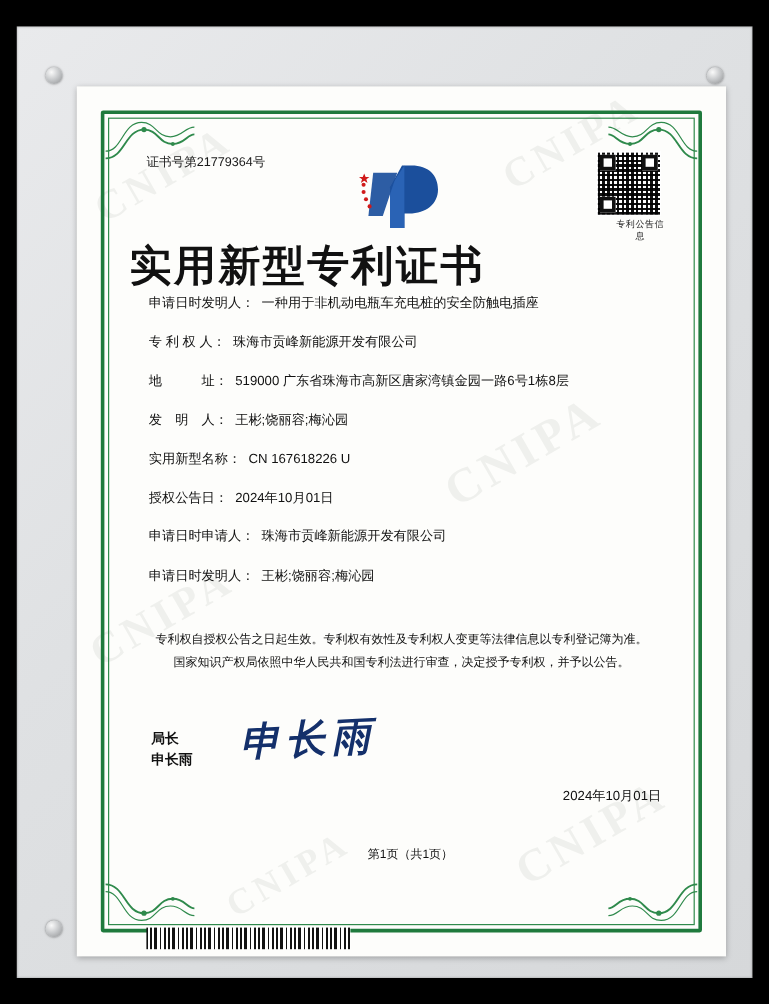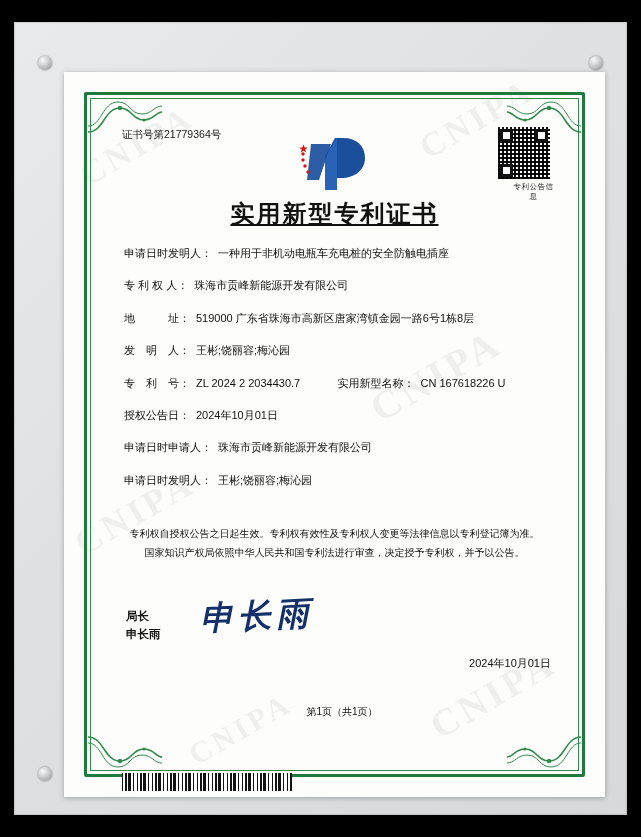--- a/index.html
+++ b/index.html
@@ -166,27 +166,26 @@
     color: #222;
     letter-spacing: .5px;
     margin-left: 19px;
   }
 
   .title {
     position: absolute;
     left: 0;
     right: 0;
     top: 82px;
-    text-align: center;
+    text-align: left;
     font-family: "Liberation Serif", serif;
     font-weight: bold;
-    font-size: 24px;
+    font-size: 35px;
     letter-spacing: 2px;
     color: #111;
-    text-decoration: underline;
   }
 
   .fields {
     position: absolute;
     left: 16px;
     right: 10px;
     top: 130px;
     font-size: 11px;
     line-height: 1.4;
   }
@@ -374,24 +373,20 @@
             <span class="val">519000 广东省珠海市高新区唐家湾镇金园一路6号1栋8层</span>
           </div>
 
           <div class="row">
             <span class="lbl">发　明　人：</span>
             <span class="val">王彬;饶丽容;梅沁园</span>
           </div>
 
           <div class="row two">
             <span class="half">
-              <span class="lbl">专　利　号：</span>
-              <span class="val">ZL 2024 2 2034430.7</span>
-            </span>
-            <span class="half">
               <span class="lbl">实用新型名称：</span>
               <span class="val">CN 167618226 U</span>
             </span>
           </div>
 
           <div class="row two">
             <span class="half">
               <span class="lbl">授权公告日：</span>
               <span class="val">2024年10月01日</span>
             </span>

